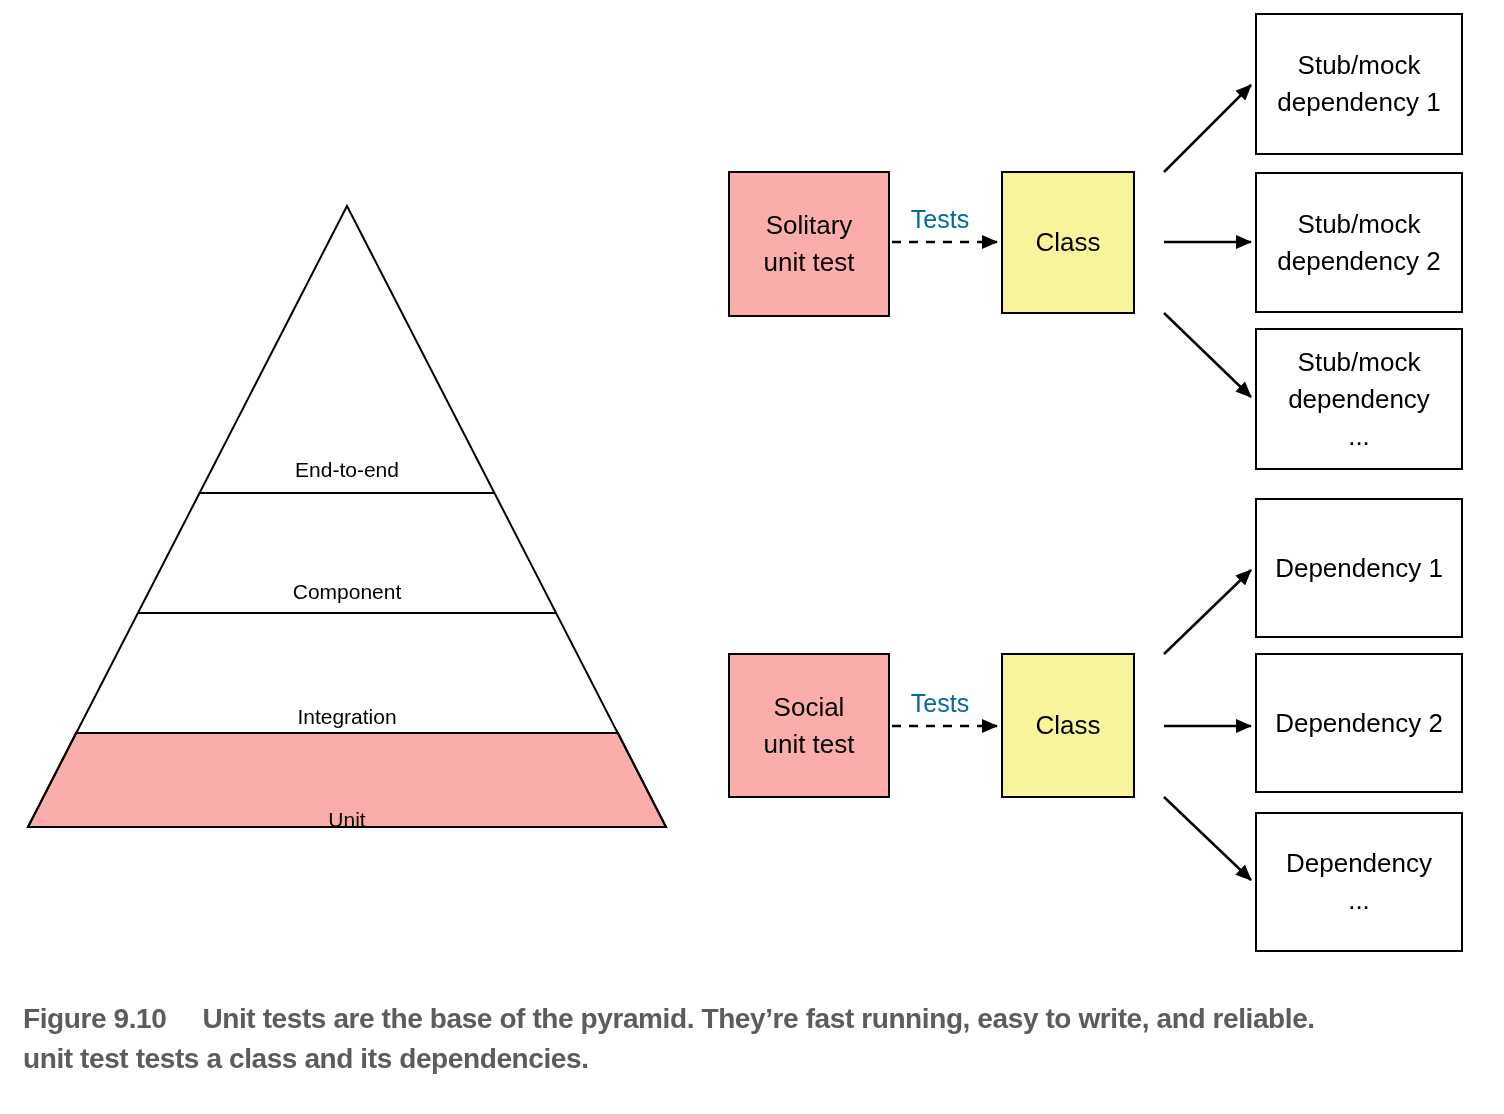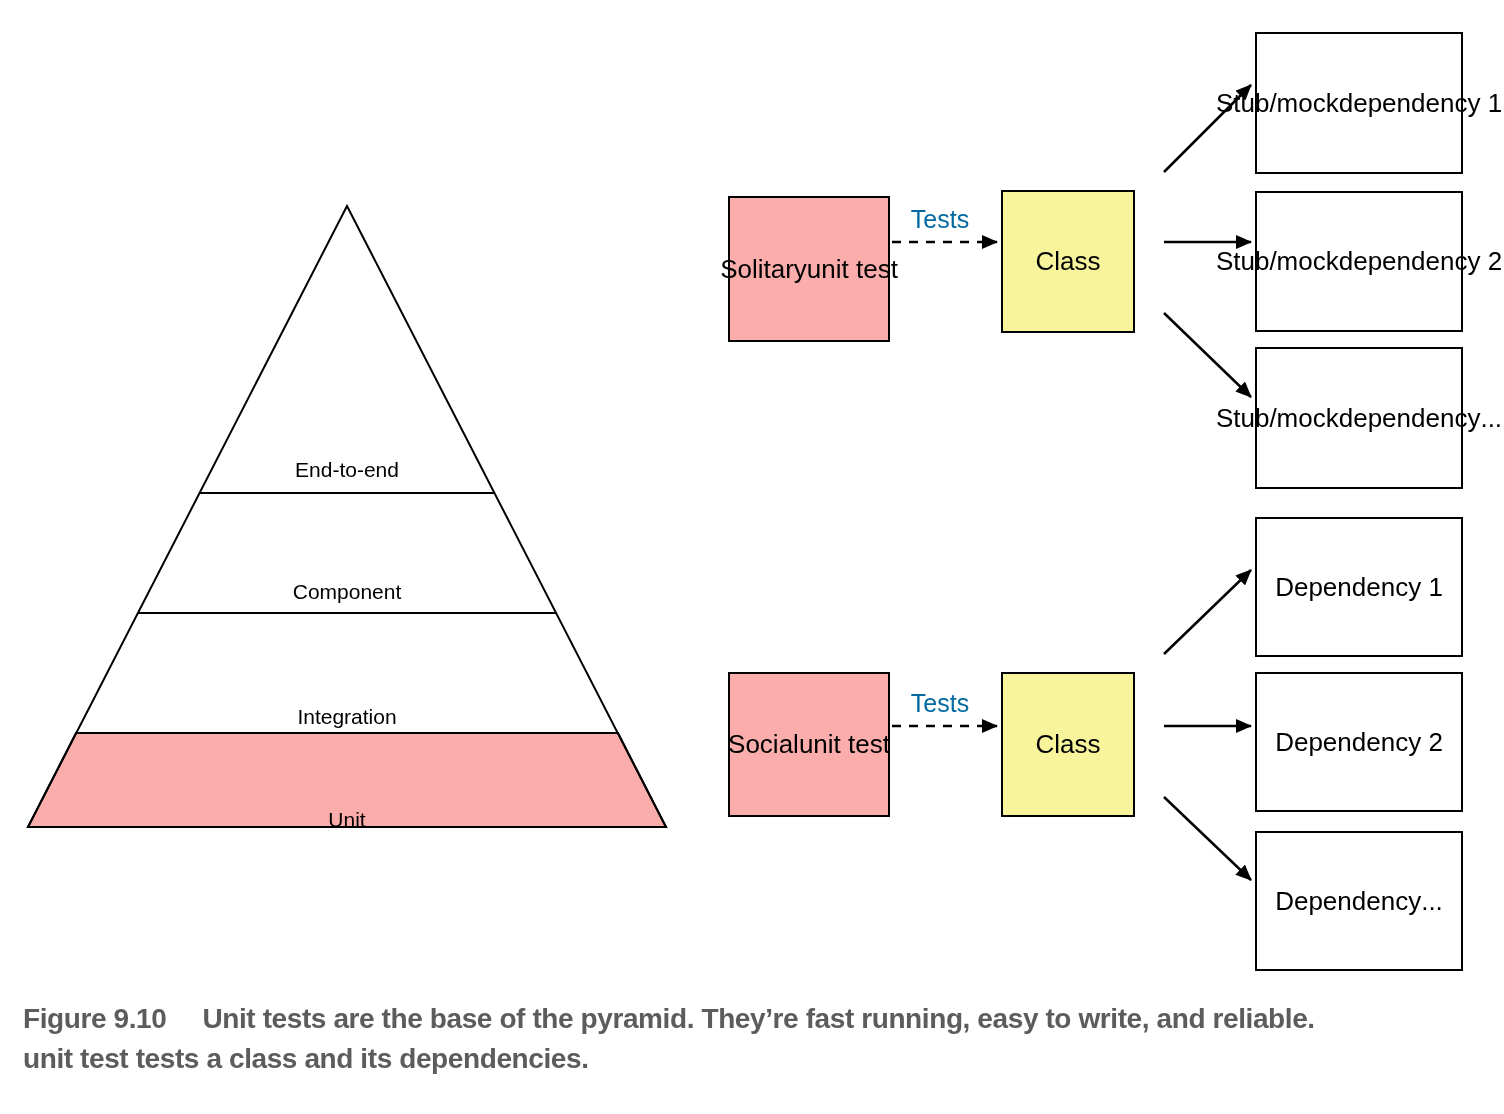--- a/index.html
+++ b/index.html
@@ -30,29 +30,28 @@
     white-space: nowrap;
     margin-top: 40px;
   }
 
   
   .node {
     position: absolute;
     box-sizing: border-box;
     border: 2px solid #000000;
     display: flex;
-    flex-direction: row;
+    flex-direction: column;
     align-items: center;
     justify-content: center;
     text-align: center;
     font-size: 26px;
     line-height: 37px;
     color: #000000;
     background: #ffffff;
-    margin-top: 19px;
   }
   .node span { display: block; white-space: nowrap; }
 
   .test-box  { left: 728px; width: 162px; }
   .class-box { left: 1001px; width: 134px; }
   .dep-box   { left: 1255px; width: 208px; }
 
   .arrow-label {
     position: absolute;
     transform: translate(-50%, -50%);
@@ -106,21 +105,21 @@
     <line x1="1164" y1="654" x2="1251" y2="570" stroke="#000000" stroke-width="2.5" marker-end="url(#arrowhead)"></line>
     <line x1="1164" y1="726" x2="1251" y2="726" stroke="#000000" stroke-width="2.5" marker-end="url(#arrowhead)"></line>
     <line x1="1164" y1="797" x2="1251" y2="880" stroke="#000000" stroke-width="2.5" marker-end="url(#arrowhead)"></line>
   </svg>
 
   <div class="pyr-label" style="left:347px; top:430px;">End-to-end</div>
   <div class="pyr-label" style="left:347px; top:552px;">Component</div>
   <div class="pyr-label" style="left:347px; top:677px;">Integration</div>
   <div class="pyr-label" style="left:347px; top:780px;">Unit</div>
 
-  <div class="node test-box" style="top: 177px; height: 146px; background-color: rgb(251, 173, 171); align-items: center;">
+  <div class="node test-box" style="top: 171px; height: 146px; background-color: rgb(251, 173, 171); align-items: center;">
     <span>Solitary</span>
     <span>unit test</span>
   </div>
 
   <div class="arrow-label" style="left:940px; top:219px;">Tests</div>
 
   <div class="node class-box" style="top: 171px; height: 143px; background-color: rgb(248, 244, 156);">
     <span>Class</span>
   </div>
 

